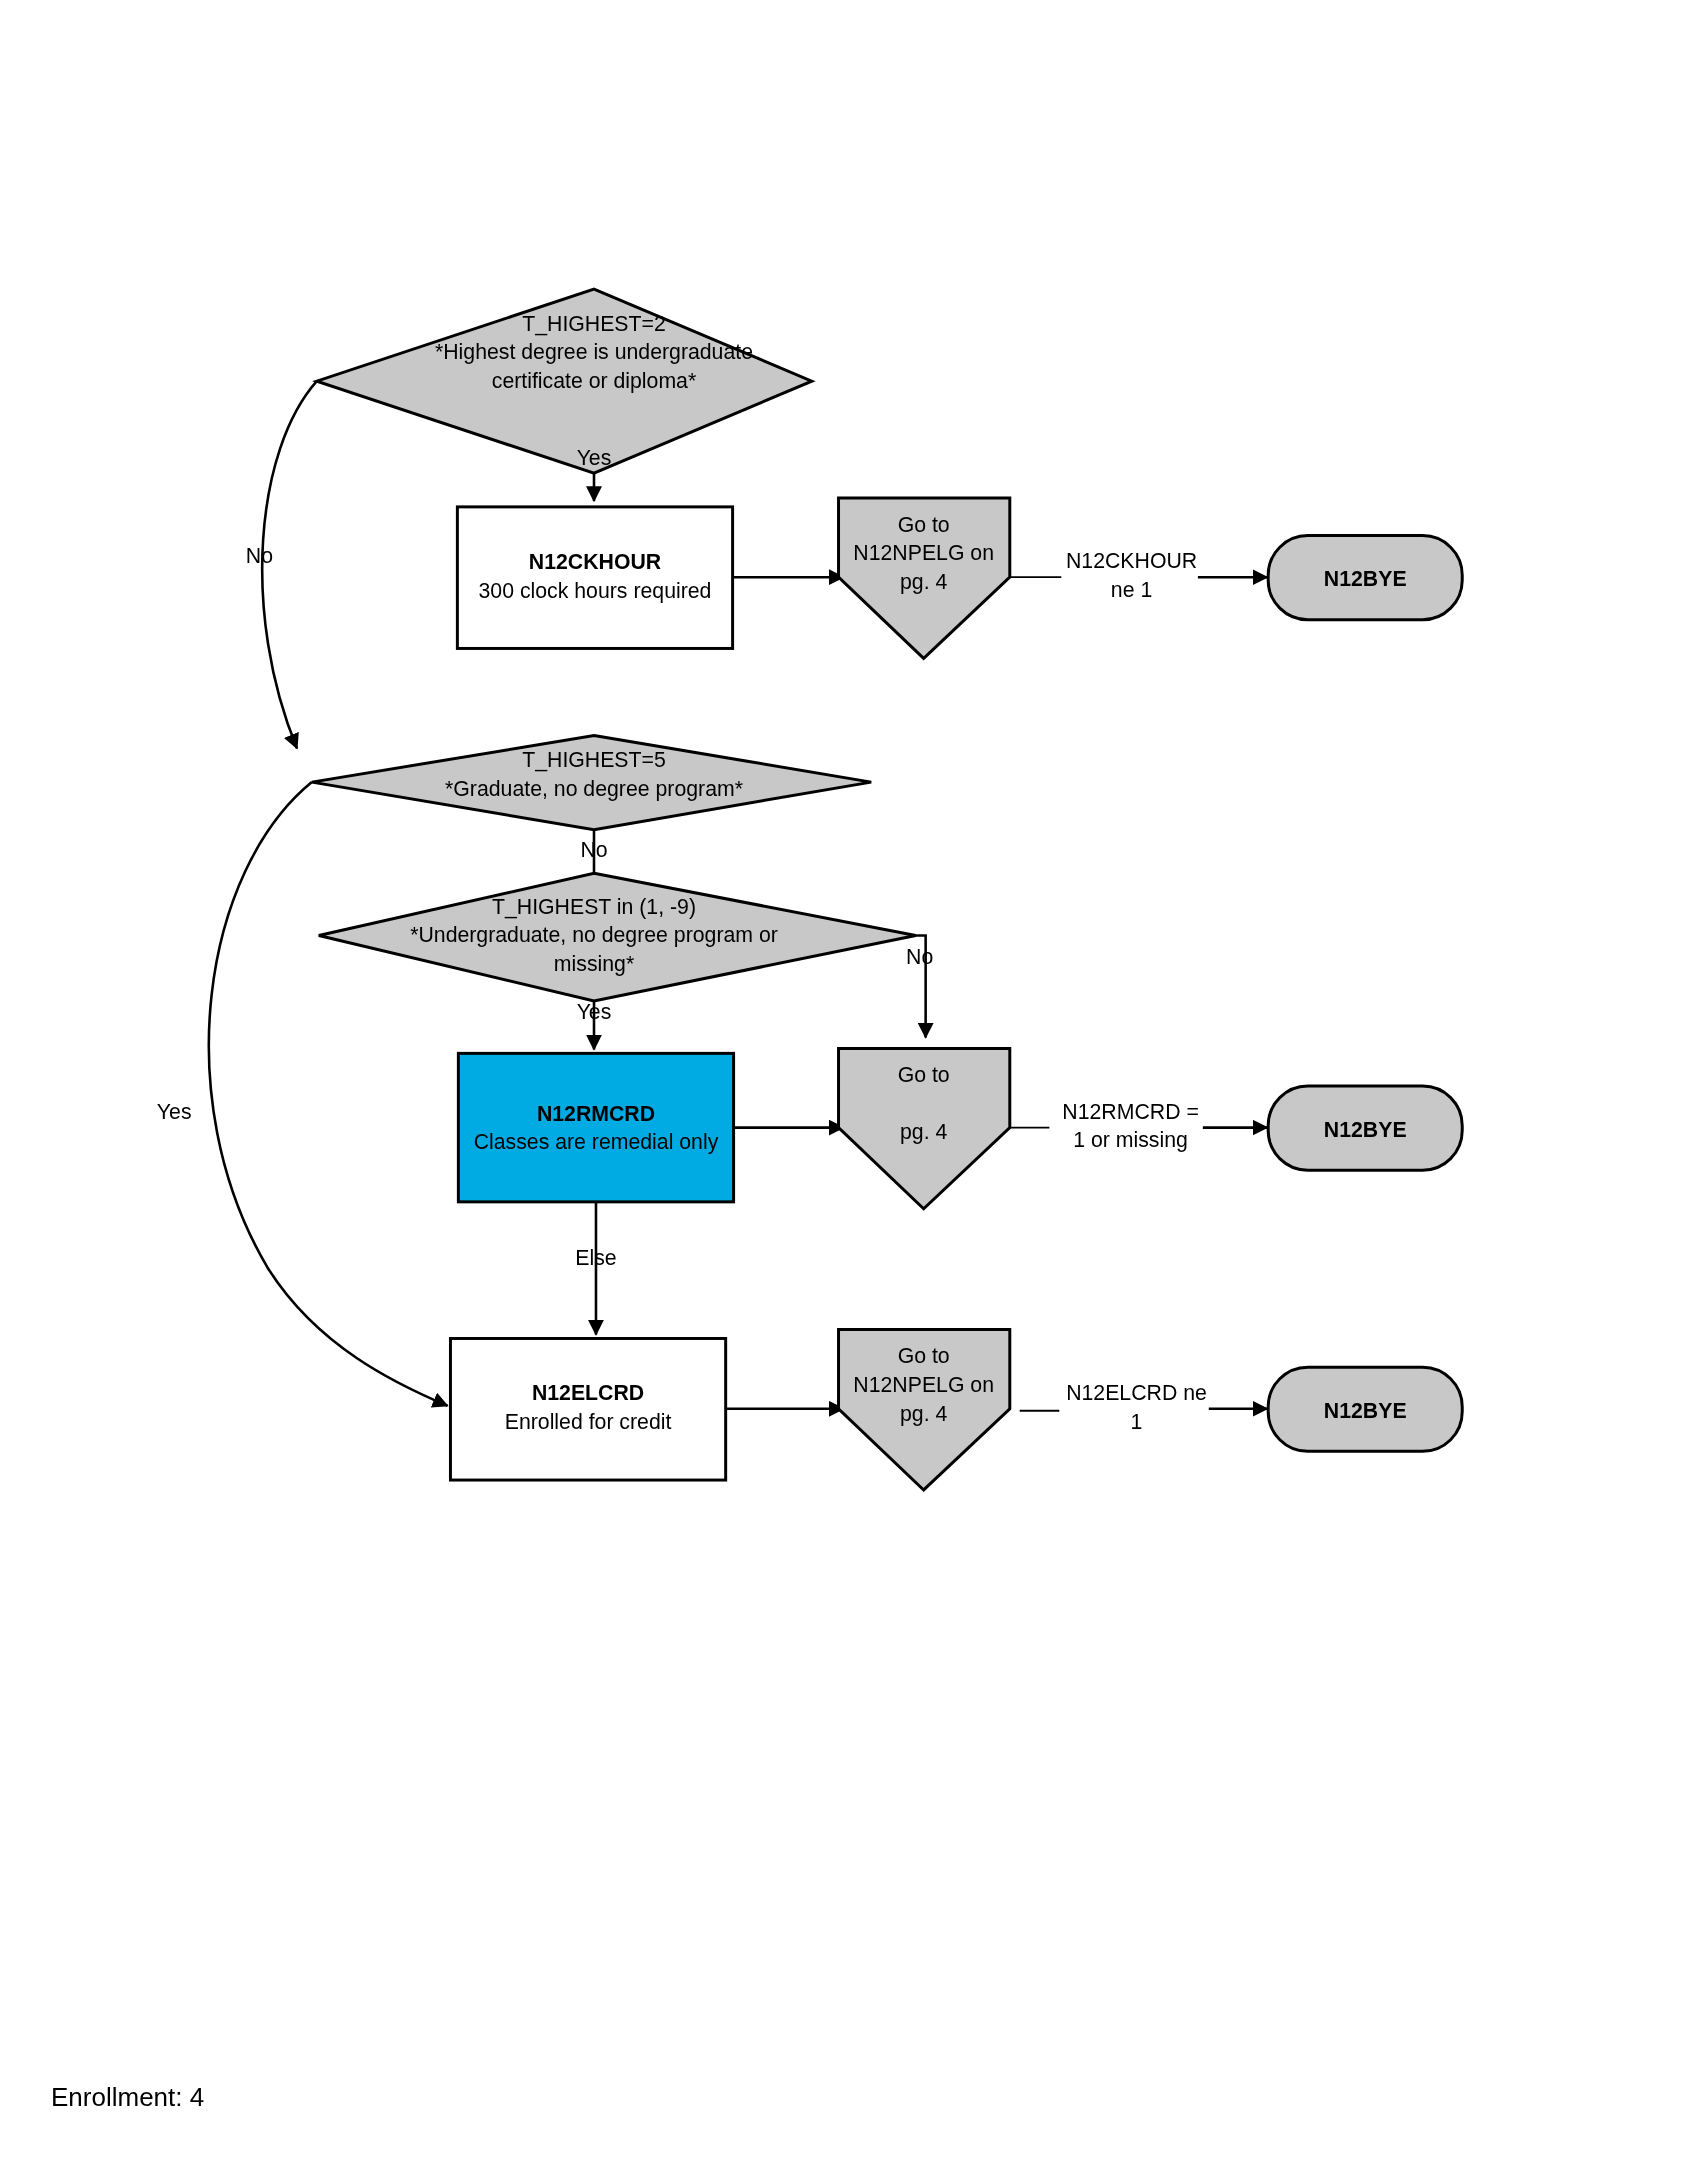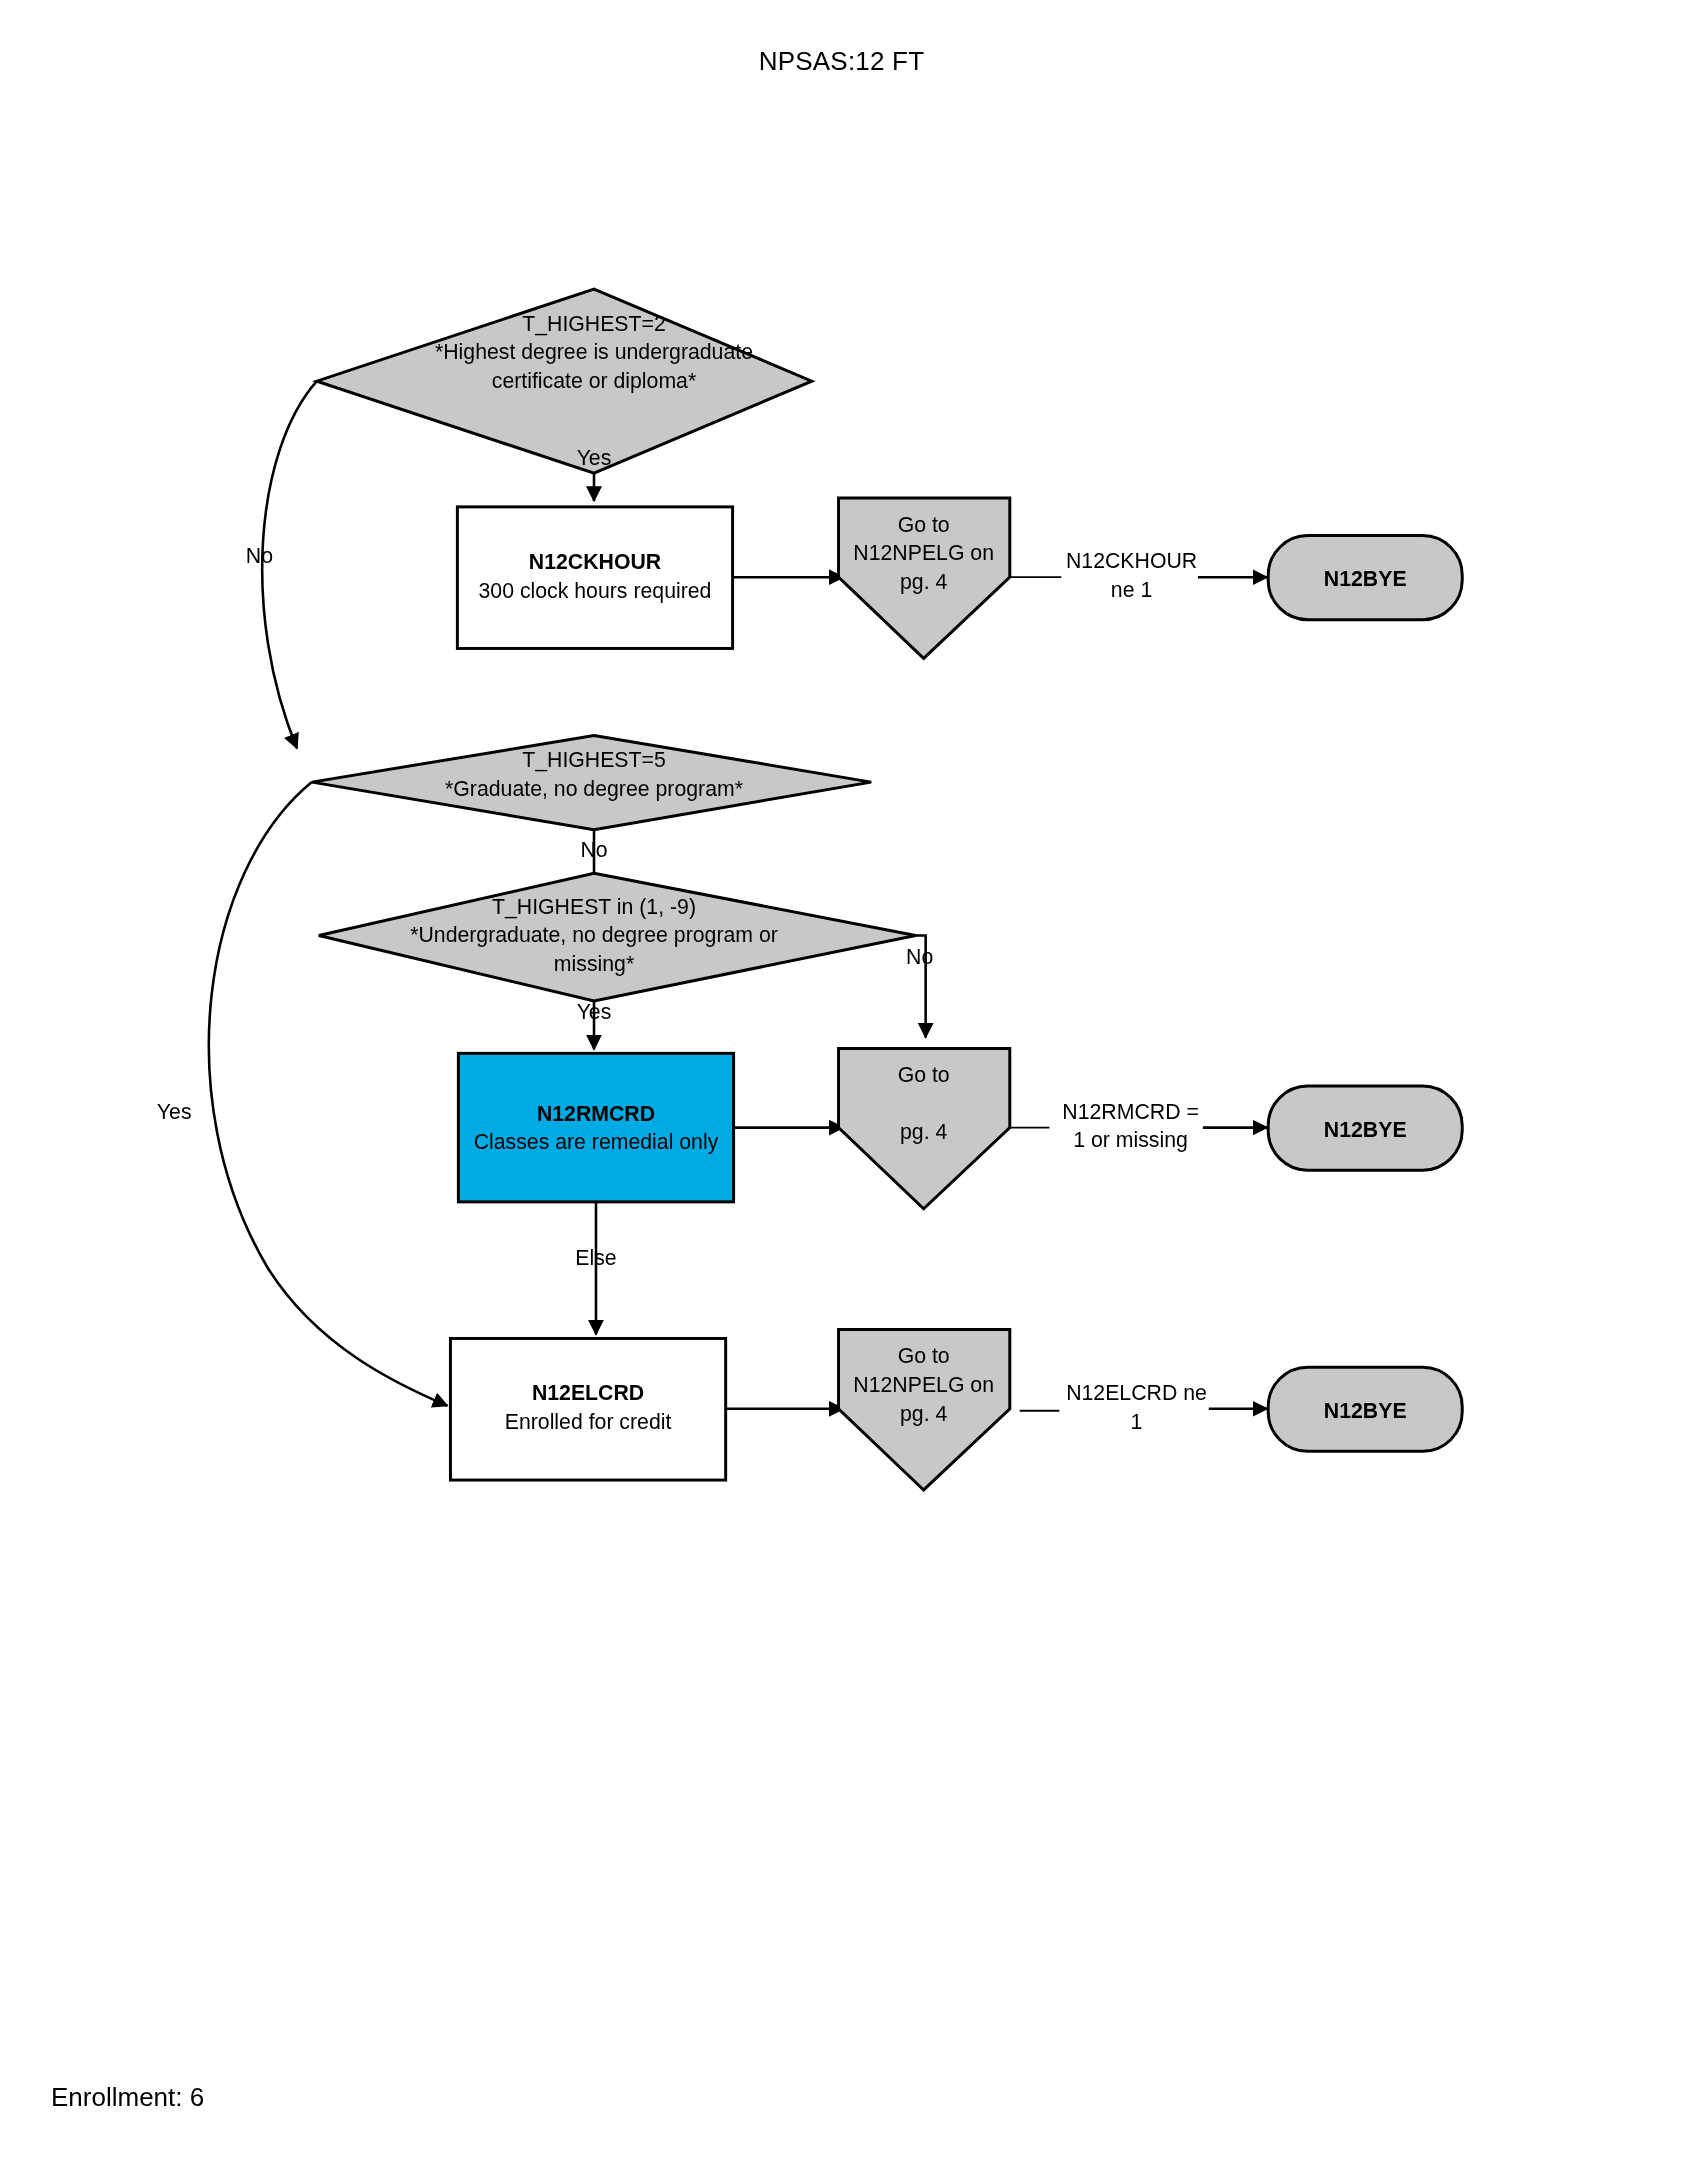--- a/index.html
+++ b/index.html
@@ -56,21 +56,20 @@
   .t-node { font-size: 21.5px; }
   .t-node-bold { font-size: 21.5px; font-weight: bold; }
   .t-edge { font-size: 21.5px; }
   .t-dia { font-size: 21.5px; }
 </style>
 </head>
 <body>
 
 <div id="page">
 
-  <div class="page-title">NPSAS:12 FT</div>
 
   <svg class="flow" viewBox="0 0 1700 2200">
 
     <defs>
       <marker id="arrow" viewBox="0 0 10 10" refX="9.2" refY="5" markerWidth="6.2" markerHeight="6.2" orient="auto-start-reverse">
         <path d="M 0 0 L 10 5 L 0 10 z" class="arrowhead"></path>
       </marker>
     </defs>
 
     <g>
@@ -204,16 +203,16 @@
       <text class="t-edge" x="1148" y="1443" text-anchor="middle">1</text>
     </g>
 
     <g>
       <rect class="shape-fill-gray" x="1281" y="1381" width="196" height="85" rx="40" ry="40"></rect>
       <text class="t-node-bold" x="1379" y="1432" text-anchor="middle">N12BYE</text>
     </g>
 
   </svg>
 
-  <div class="footer-note">Enrollment: 6</div>
+  <div class="footer-note">Enrollment: 4</div>
 
 </div>
 
 
 </body></html>

